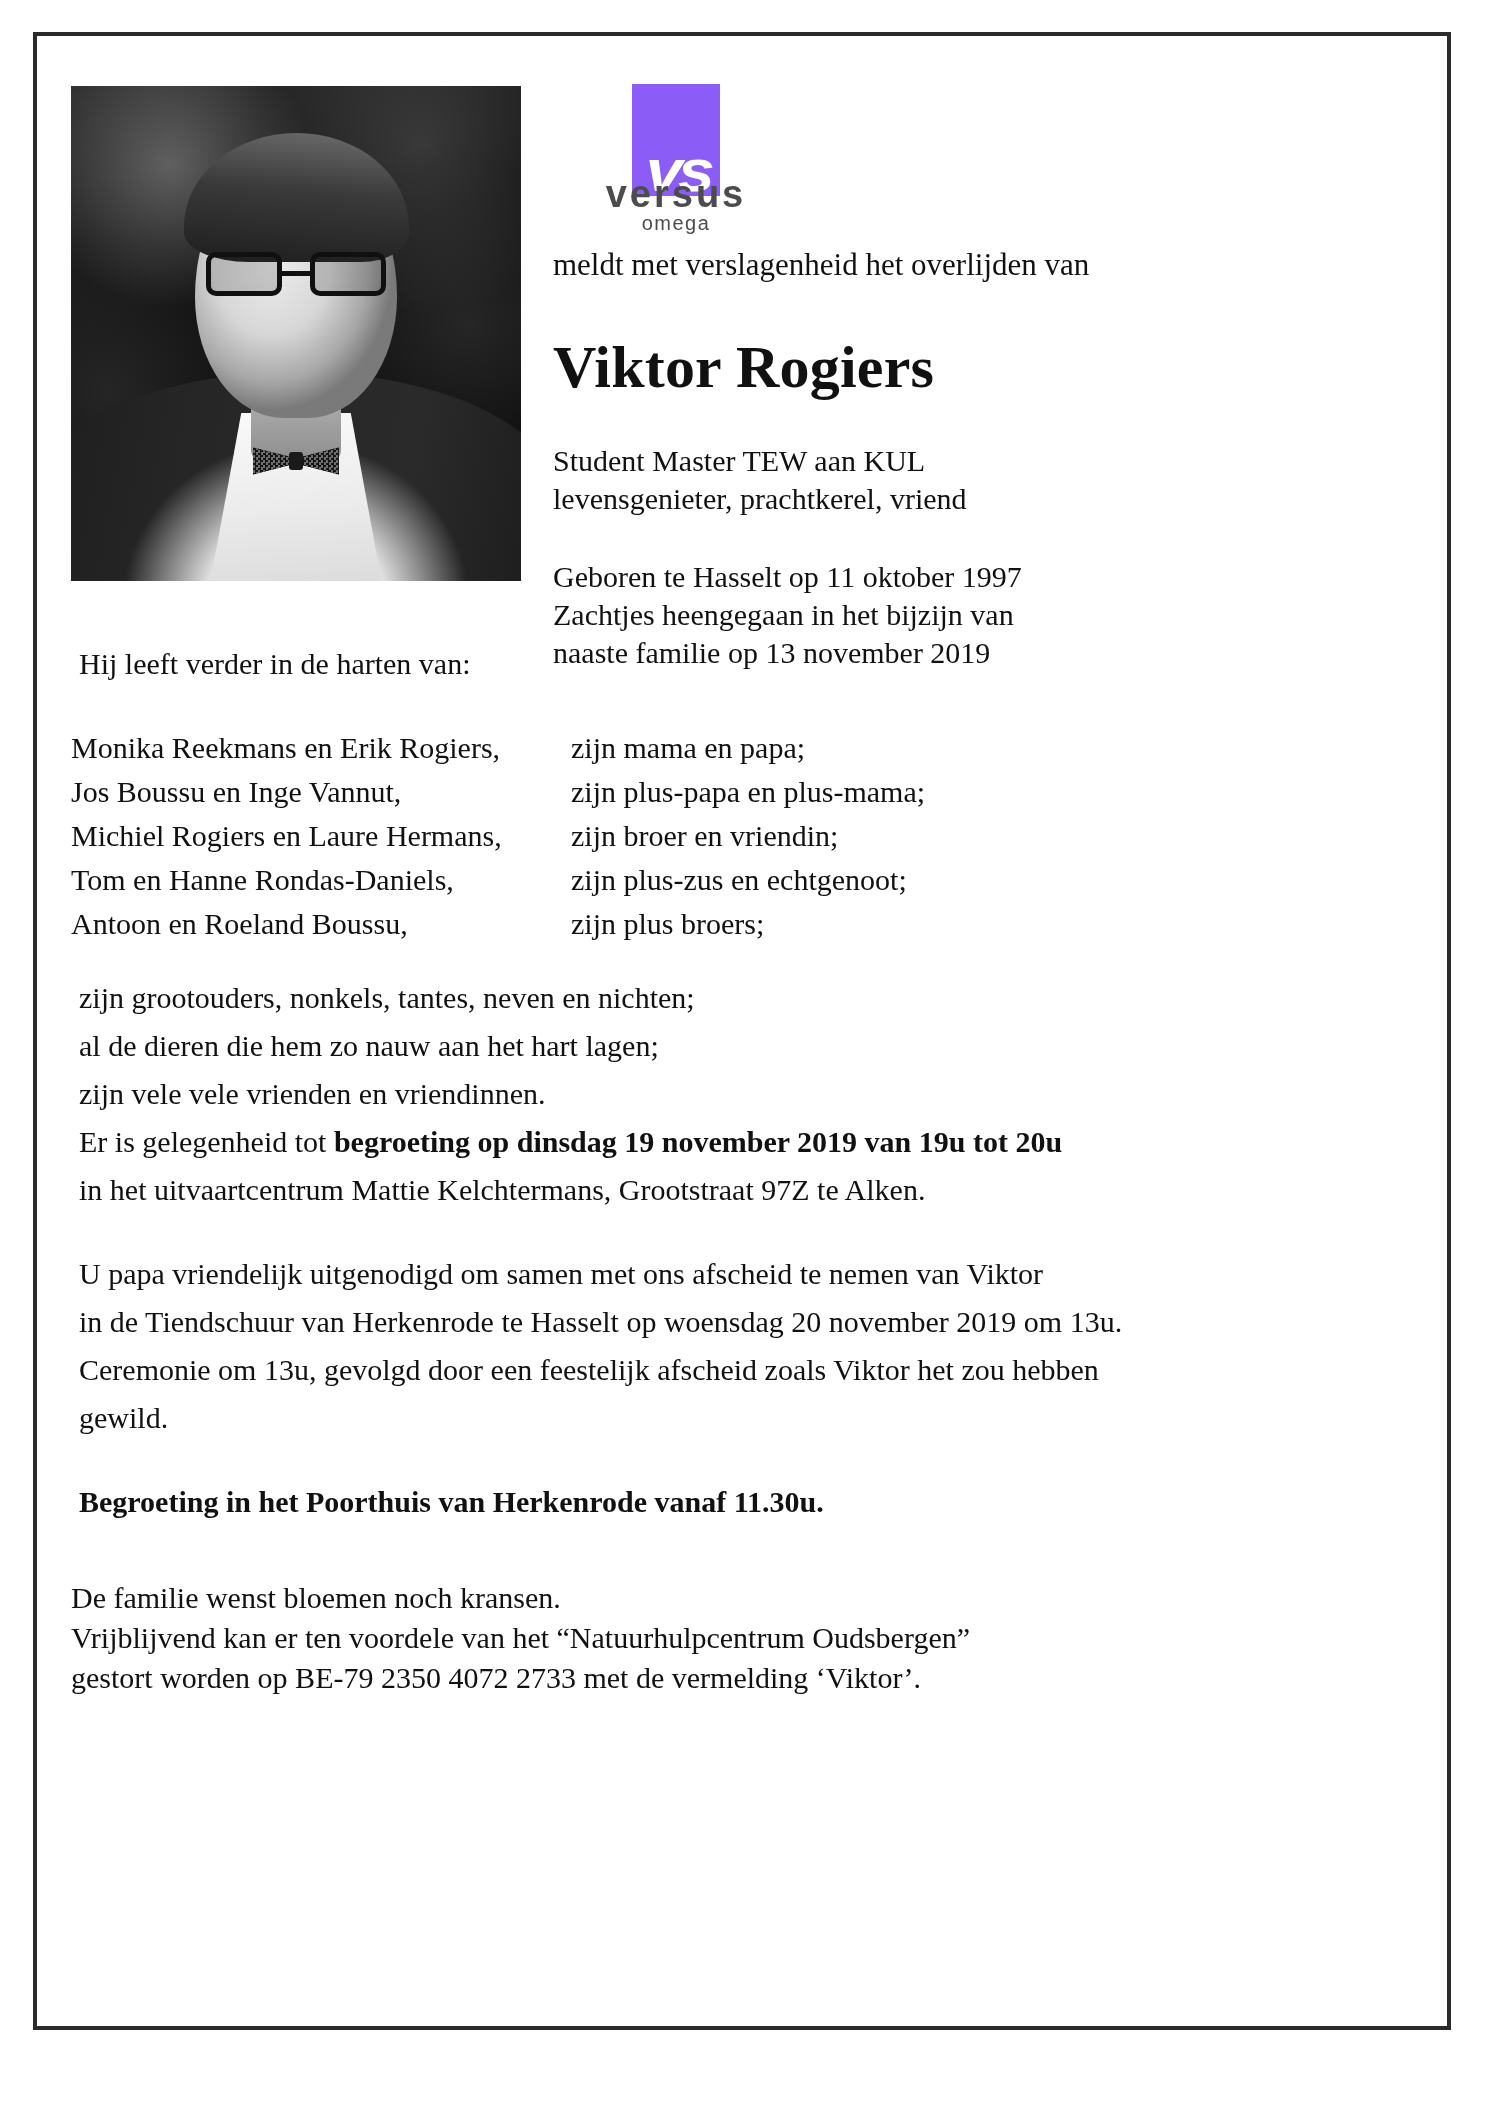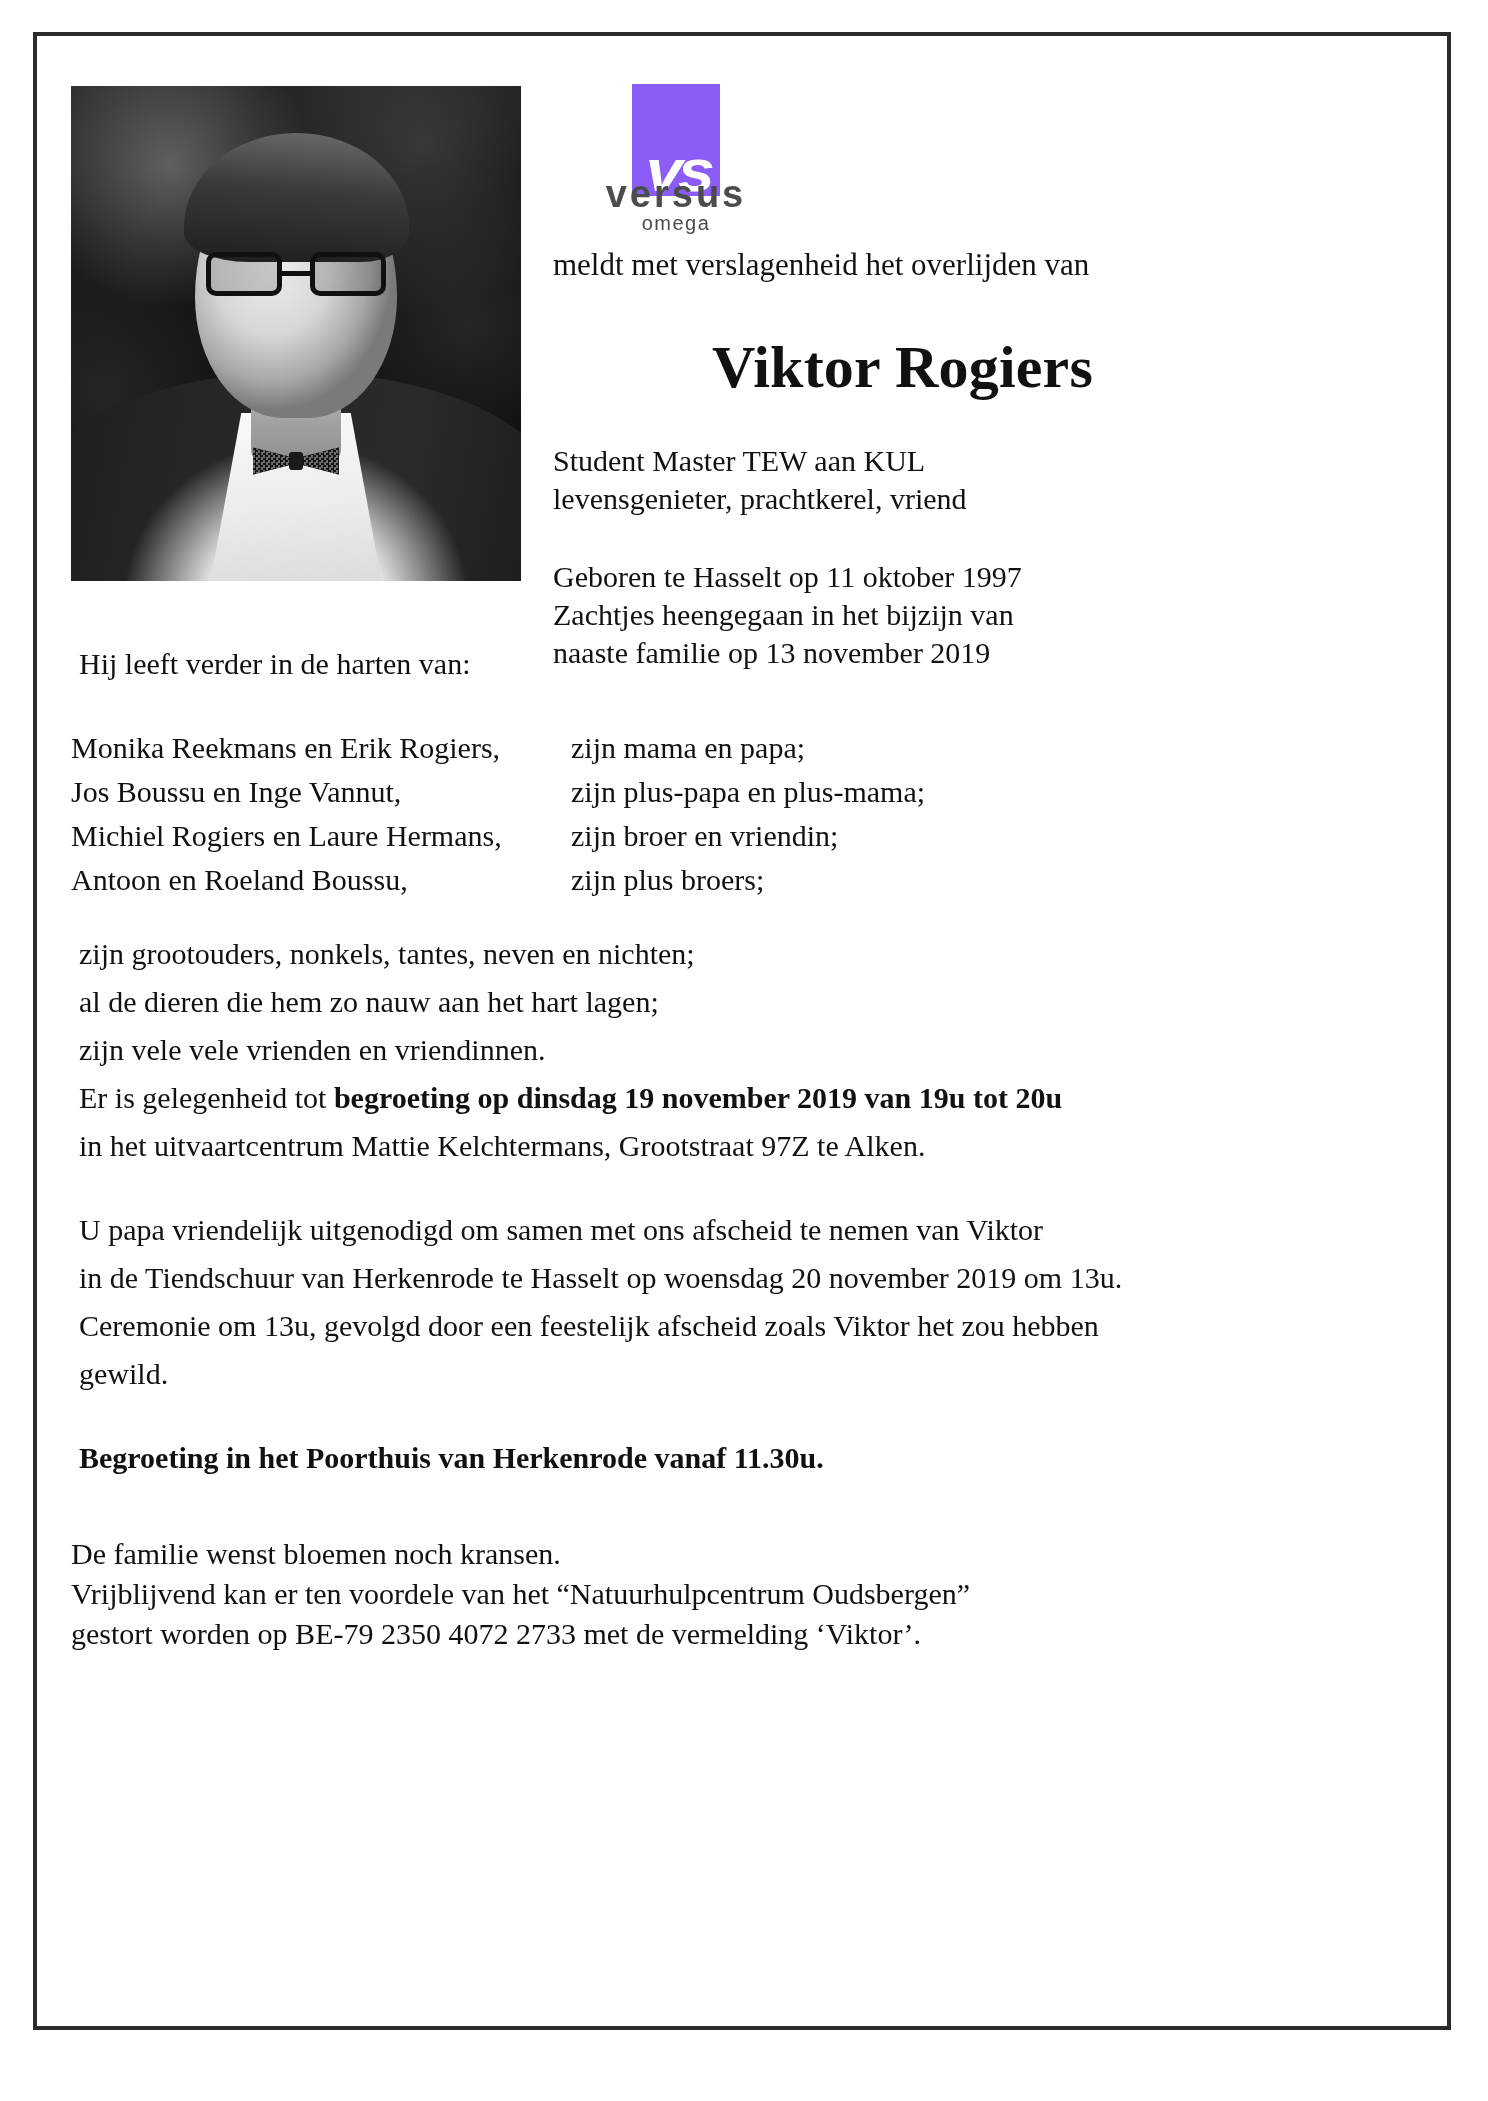--- a/index.html
+++ b/index.html
@@ -210,21 +210,20 @@
     margin: 14px 0 0 0;
     white-space: nowrap;
   }
 
   #deceased-name {
     font-size: 60px;
     font-weight: 700;
     line-height: 66px;
     margin: 50px 0 0 0;
     letter-spacing: 0.2px;
-    text-align: right;
   }
 
   .detail-block {
     font-size: 30px;
     line-height: 38px;
     margin-top: 42px;
   }
   .detail-block.dates {
     margin-top: 40px;
   }
@@ -336,20 +335,24 @@
         </tr>
         <tr>
           <td class="rel">Jos Boussu en Inge Vannut,</td>
           <td>zijn plus-papa en plus-mama;</td>
         </tr>
         <tr>
           <td class="rel">Michiel Rogiers en Laure Hermans,</td>
           <td>zijn broer en vriendin;</td>
         </tr>
         <tr>
+          <td class="rel">Tom en Hanne Rondas-Daniels,</td>
+          <td>zijn plus-zus en echtgenoot;</td>
+        </tr>
+        <tr>
           <td class="rel">Antoon en Roeland Boussu,</td>
           <td>zijn plus broers;</td>
         </tr>
       </tbody>
     </table>
 
     <p class="spaced">zijn grootouders, nonkels, tantes, neven en nichten;</p>
     <p class="spaced">al de dieren die hem zo nauw aan het hart lagen;</p>
     <p class="spaced-lg">zijn vele vele vrienden en vriendinnen.</p>
 

